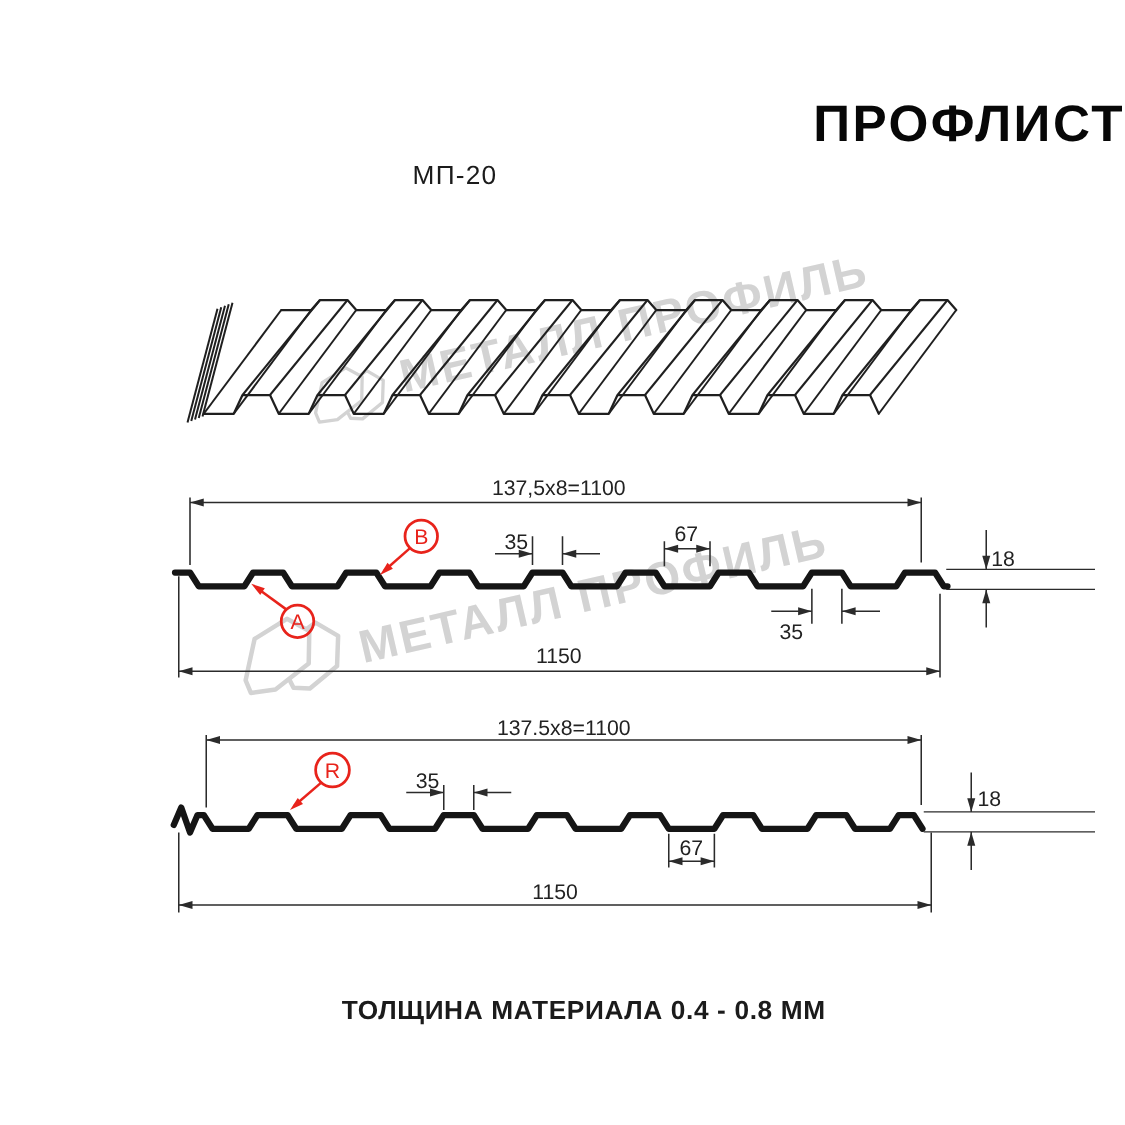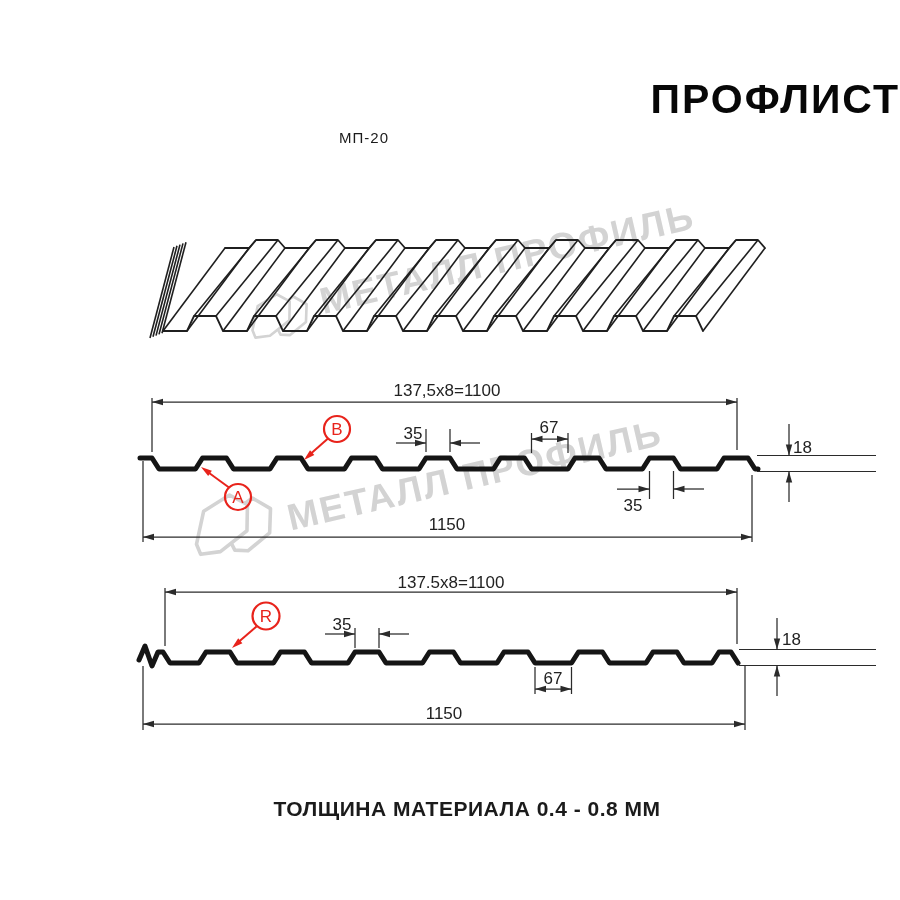--- a/index.html
+++ b/index.html
@@ -1,21 +1,21 @@
 <!DOCTYPE html>
 <html><head>
 <meta charset="utf-8">
 <style>
   html,body{margin:0;padding:0;background:#fff;}
   .page{position:relative;width:900px;height:900px;background:#ffffff;overflow:hidden;
         font-family:"Liberation Sans",sans-serif;}
   .title{position:absolute;left:0;top:76px;width:900px;text-align:right;
          font-size:41px;font-weight:bold;letter-spacing:2px;color:#070707;z-index:3;}
   .subtitle{position:absolute;left:0;top:129px;width:728px;text-align:center;
-         font-size:15px;font-weight:500;letter-spacing:1px;color:#1b1b1b;z-index:3;}
+         font-size:21px;font-weight:500;letter-spacing:1px;color:#1b1b1b;z-index:3;}
   .footer{position:absolute;left:17px;top:797px;width:900px;text-align:center;
          font-size:21px;font-weight:600;letter-spacing:.5px;color:#1b1b1b;z-index:3;}
   .wm{position:absolute;display:flex;align-items:flex-end;gap:12px;z-index:1;
       transform:rotate(-13deg);transform-origin:left bottom;white-space:nowrap;}
   .wm-text{font-size:37px;font-weight:bold;letter-spacing:2px;color:#d3d3d3;
       padding-bottom:12px;}
   svg.main{position:absolute;left:0;top:0;z-index:2;}
   text{font-family:"Liberation Sans",sans-serif;}
   .dim{font-size:17px;fill:#222;}
   .redlbl{font-size:17px;fill:#e8231b;}

